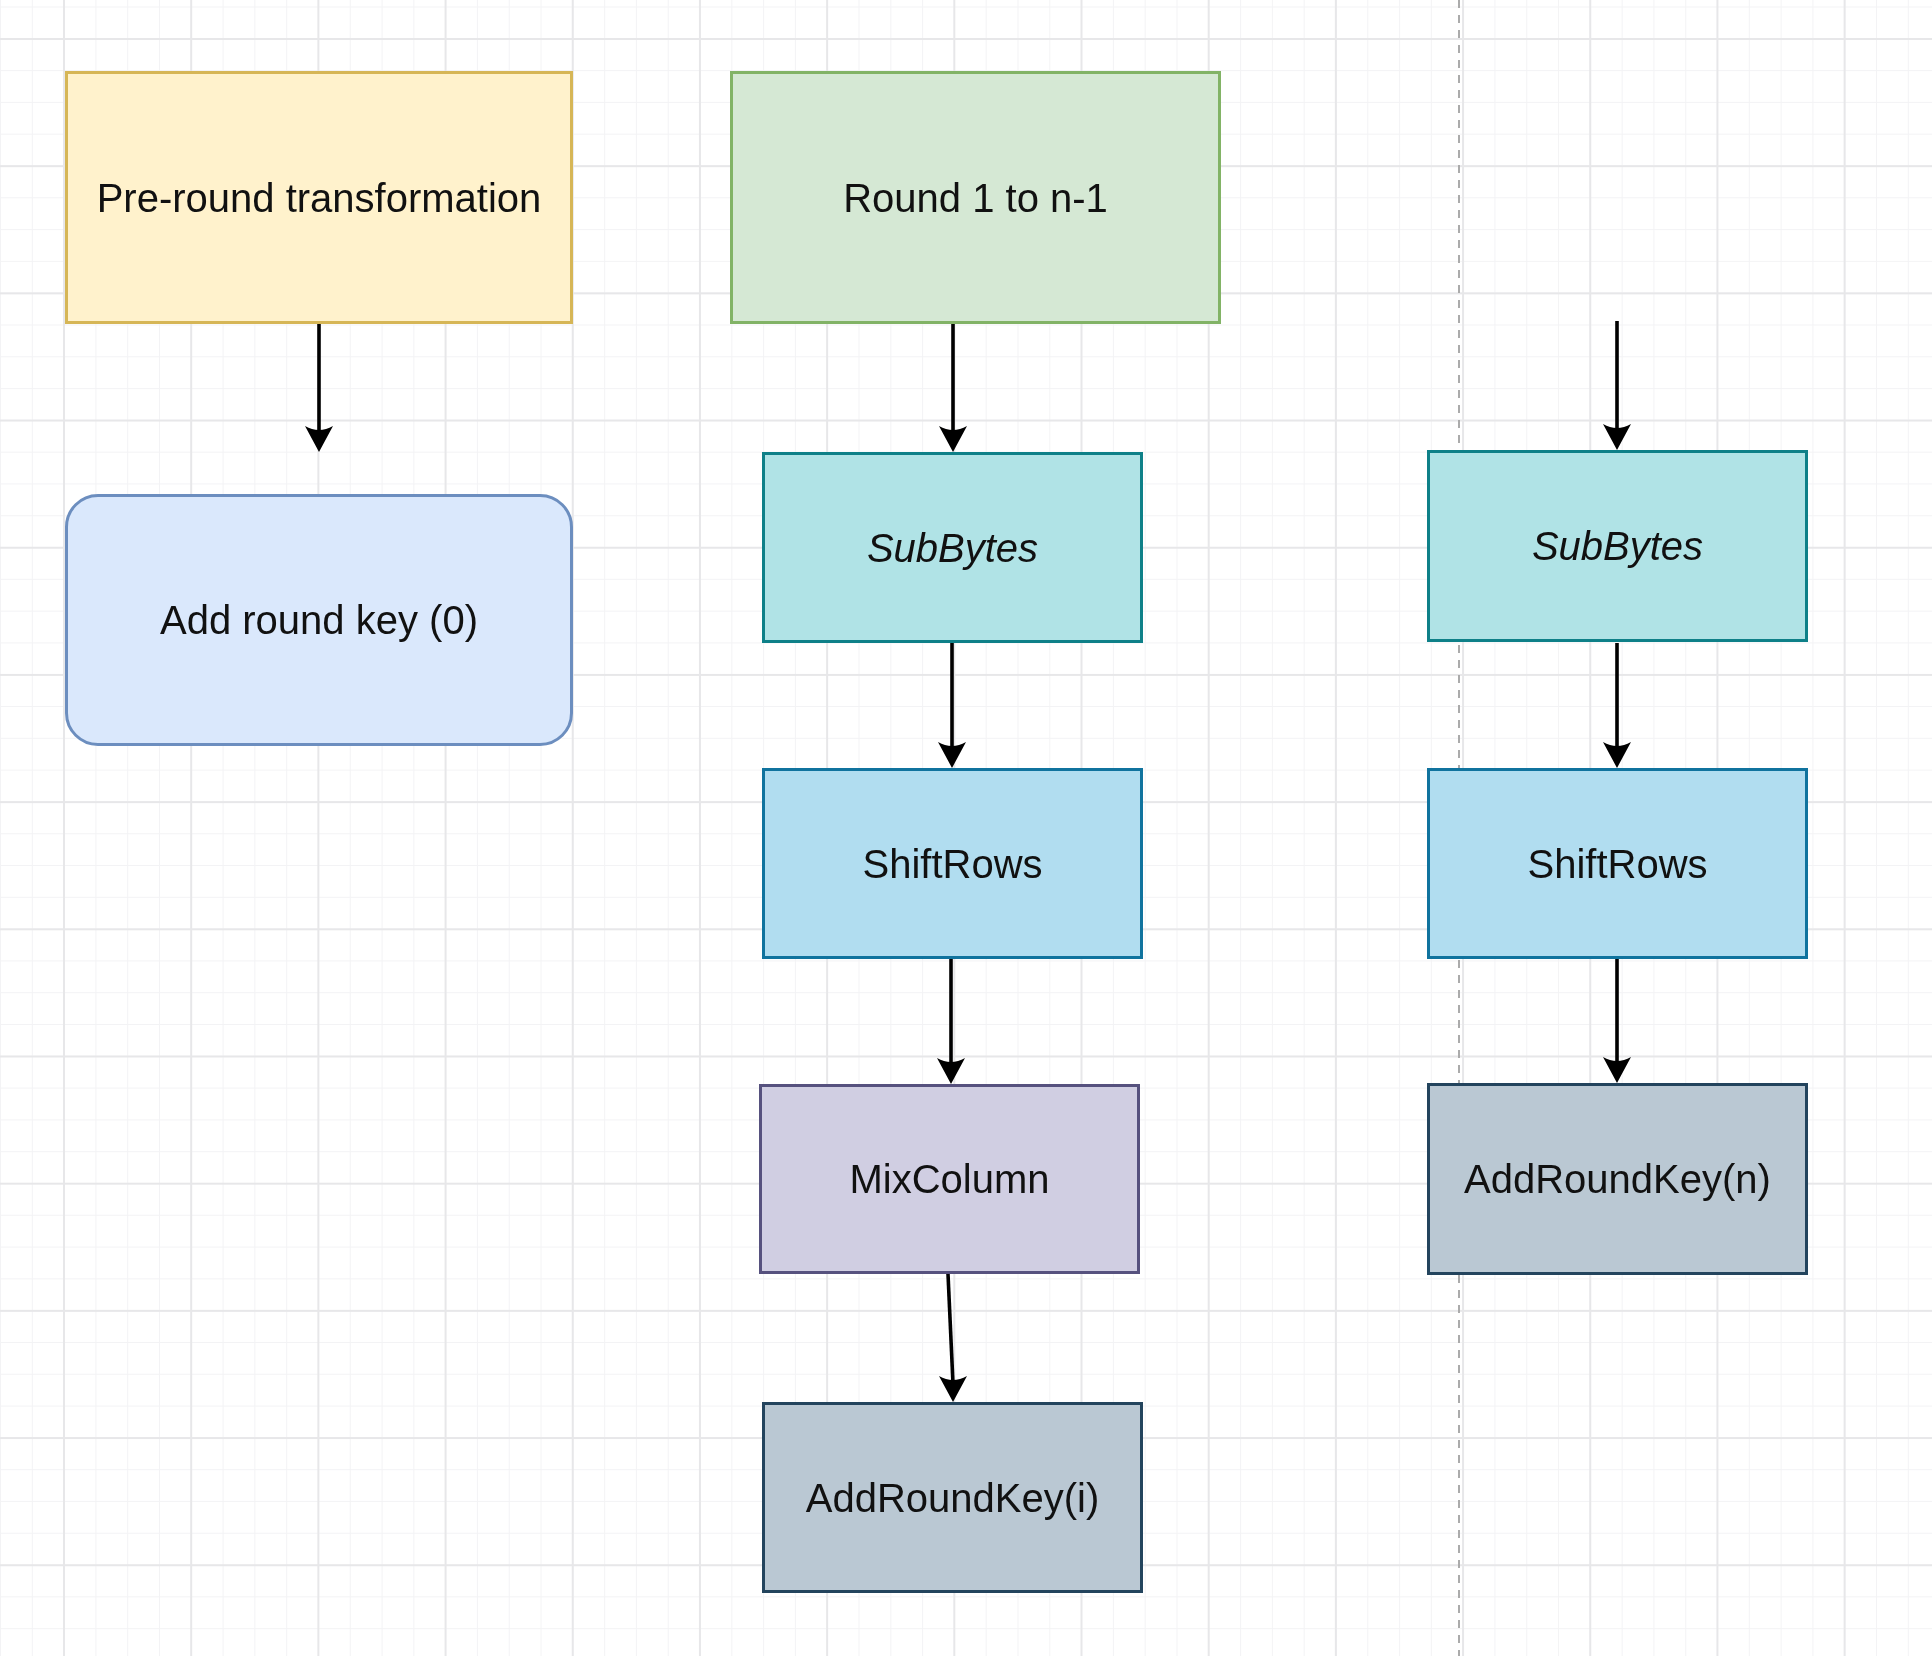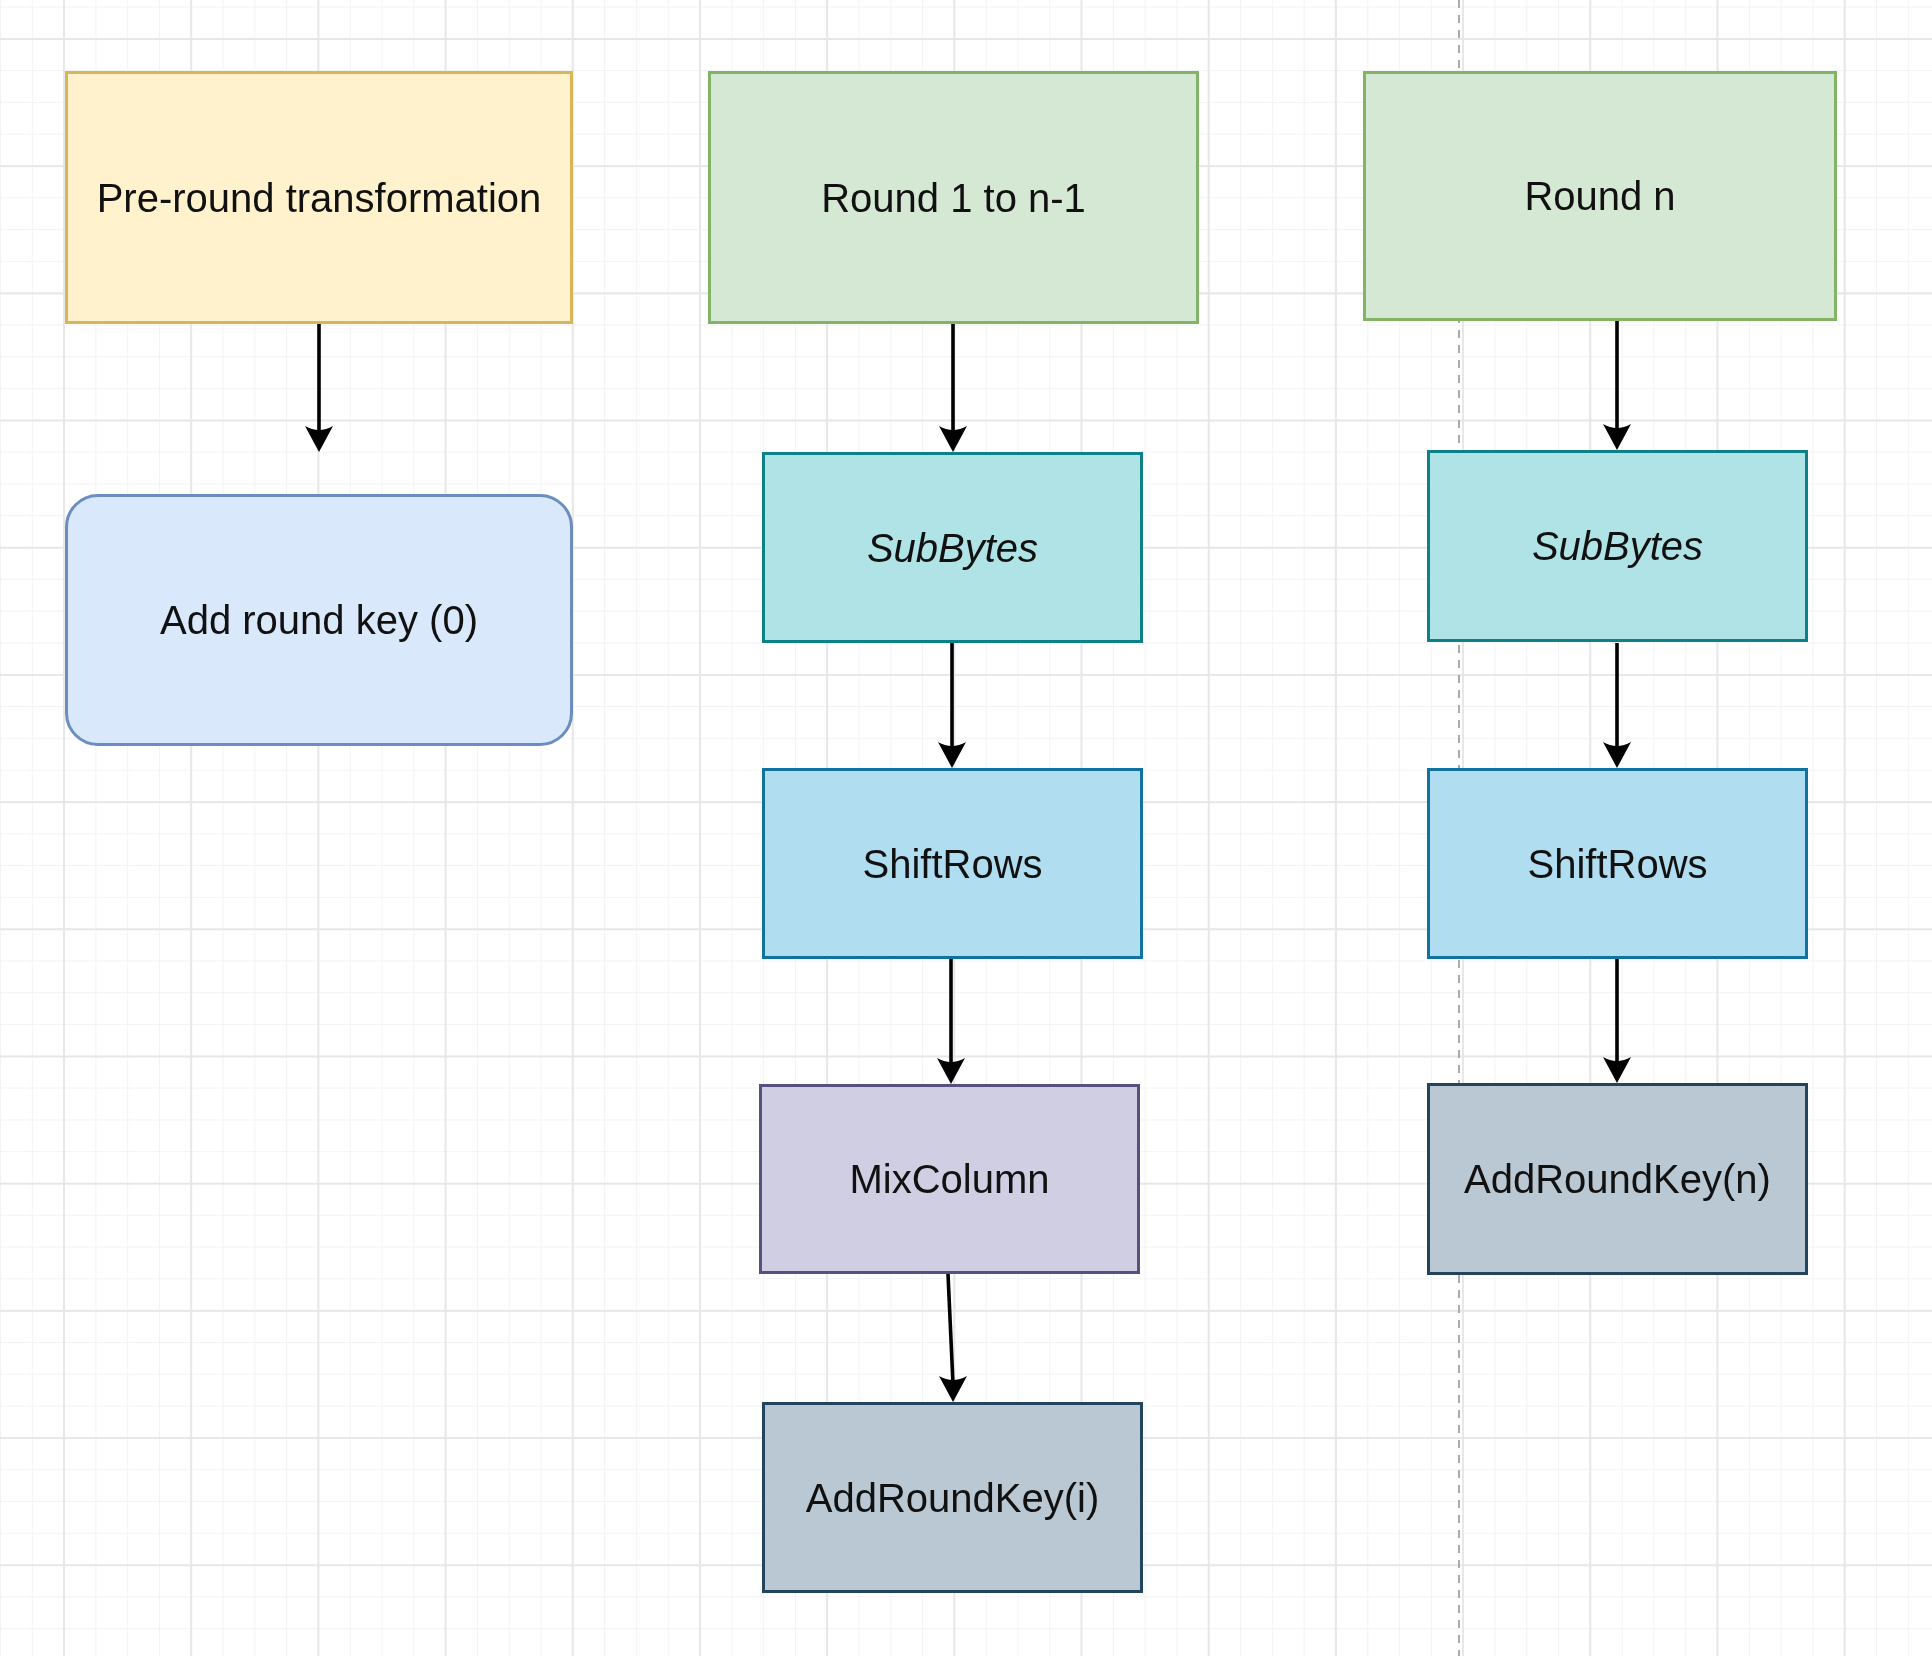--- a/index.html
+++ b/index.html
@@ -97,43 +97,40 @@
   </svg>
 
   <div class="node f-yellow" style="left:65px;top:71px;width:508px;height:253px">
     <span>Pre-round transformation</span>
   </div>
 
   <div class="node f-blue" style="left:65px;top:452px;width:508px;height:252px">
     <span>Add round key (0)</span>
   </div>
 
-  <div class="node f-green" style="left:708px;top:71px;width:491px;height:253px">
+  <div class="node f-green" style="left:730px;top:71px;width:491px;height:253px">
     <span>Round 1 to n-1</span>
   </div>
 
   <div class="node f-teal" style="left:762px;top:452px;width:381px;height:191px">
     <span>SubBytes</span>
   </div>
 
   <div class="node f-sky" style="left:762px;top:768px;width:381px;height:191px">
     <span>ShiftRows</span>
   </div>
 
   <div class="node f-purple" style="left:759px;top:1084px;width:381px;height:190px">
     <span>MixColumn</span>
   </div>
 
   <div class="node f-gray" style="left:762px;top:1402px;width:381px;height:191px">
     <span>AddRoundKey(i)</span>
   </div>
 
-  <div class="node f-green" style="left:1363px;top:71px;width:474px;height:250px">
-    <span>Round n</span>
-  </div>
 
   <div class="node f-teal" style="left:1427px;top:450px;width:381px;height:192px">
     <span>SubBytes</span>
   </div>
 
   <div class="node f-sky" style="left:1427px;top:768px;width:381px;height:191px">
     <span>ShiftRows</span>
   </div>
 
   <div class="node f-gray" style="left:1427px;top:1083px;width:381px;height:192px">

